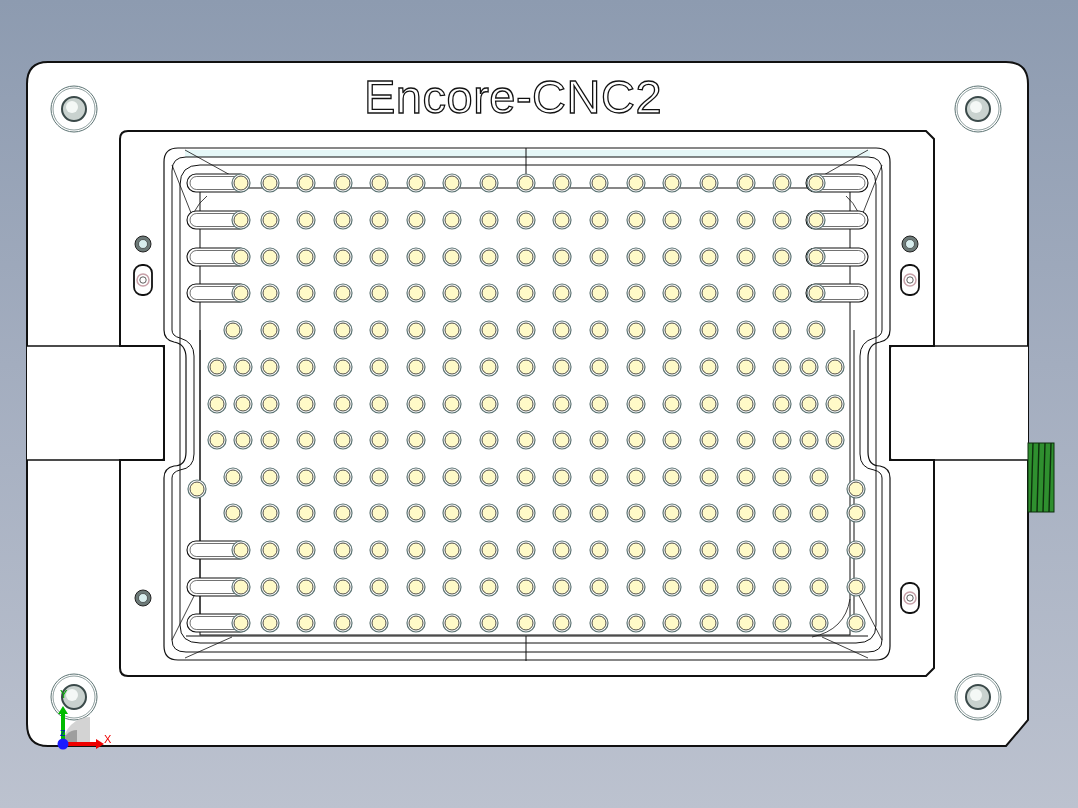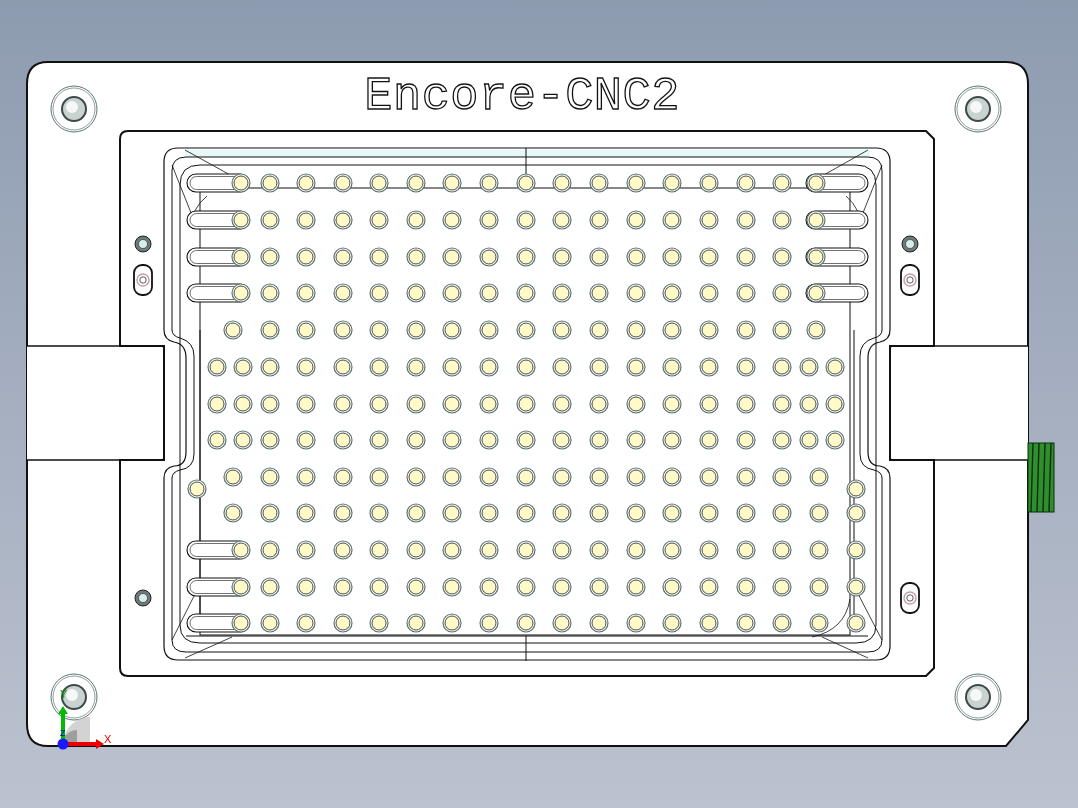--- a/index.html
+++ b/index.html
@@ -2,22 +2,22 @@
 <html><head>
 <meta charset="utf-8">
 <style>
   html,body{margin:0;padding:0;}
   body{width:1078px;height:808px;overflow:hidden;position:relative;
     background:linear-gradient(180deg,#8d9bb0 0%,#a3adbf 45%,#bcc2cf 100%);
     font-family:"Liberation Sans",sans-serif;}
   #viewport{position:absolute;left:0;top:0;width:1078px;height:808px;}
   #viewport svg{position:absolute;left:0;top:0;}
   .title-text{position:absolute;left:364px;top:70px;width:316px;height:54px;
-    font-family:Liberation Mono, monospace;font-size:47px;line-height:54px;
-    color:#fff;-webkit-text-stroke:1.3px #111;letter-spacing:0.5px;white-space:nowrap;text-align:right;}
+    font-family:Liberation Sans, sans-serif;font-size:47px;line-height:54px;
+    color:#fff;-webkit-text-stroke:1.3px #111;letter-spacing:0.5px;white-space:nowrap;}
   .axis-label{position:absolute;font-family:"Liberation Sans",sans-serif;font-size:11px;line-height:11px;}
   #axis-x{left:104px;top:734px;color:#e00;}
   #axis-y{left:60px;top:689px;color:#0a0;}
   #axis-z{left:60px;top:728px;color:#00c;font-size:9px;}
 </style>
 </head>
 <body>
 
 <div id="viewport">
   <svg id="drawing" width="1078" height="808" viewBox="0 0 1078 808" xmlns="http://www.w3.org/2000/svg">

